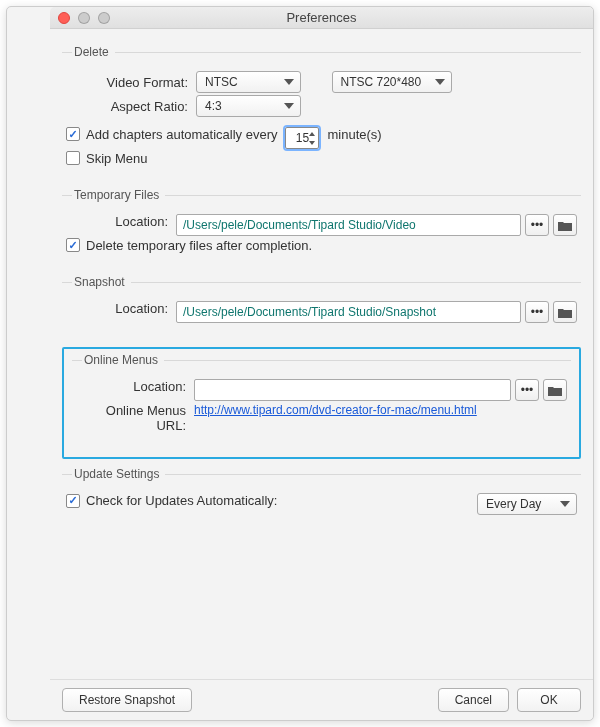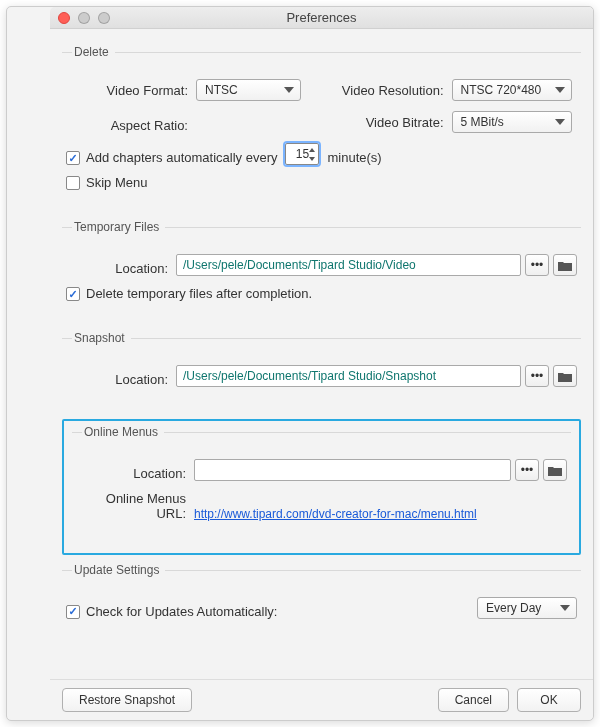--- a/index.html
+++ b/index.html
@@ -64,22 +64,22 @@
   }
   fieldset > legend {
     font-size: 12px;
     color: #555;
     padding: 0 6px 0 2px;
     background: #f3f3f3;
     margin-left: 6px;
   }
   .row {
     display: flex;
-    align-items: flex-end;
-    margin: 10px 0;
+    align-items: flex-start;
+    margin: 2px 0;
   }
   .lbl {
     width: 145px;
     text-align: right;
     padding-right: 8px;
     color: #333;
     font-size: 13px;
   }
   .sel {
     display: inline-flex;
@@ -229,36 +229,32 @@
 
       <div class="row two-col">
         <div class="col">
           <div class="lbl">Video Format:</div>
           <div class="sel" style="width:105px">
             <span>NTSC</span>
             <span class="caret"></span>
           </div>
         </div>
         <div class="col">
-          <div class="lbl" style="width:120px">Video Resolution:</div>
           <div class="sel" style="width:120px">
             <span>NTSC 720*480</span>
             <span class="caret"></span>
           </div>
         </div>
       </div>
 
       <div class="row two-col">
         <div class="col">
           <div class="lbl">Aspect Ratio:</div>
-        </div>
-        <div class="col">
-          <div class="lbl" style="width:120px">Video Bitrate:</div>
-          <div class="sel" style="width:120px">
-            <span>5 MBit/s</span>
+          <div class="sel" style="width:105px">
+            <span>4:3</span>
             <span class="caret"></span>
           </div>
         </div>
       </div>
 
       <div class="row" style="margin-top:10px">
         <span class="chk checked"></span>
         <span>Add chapters automatically every</span>
         <span style="width:8px"></span>
         <span class="num-input">

